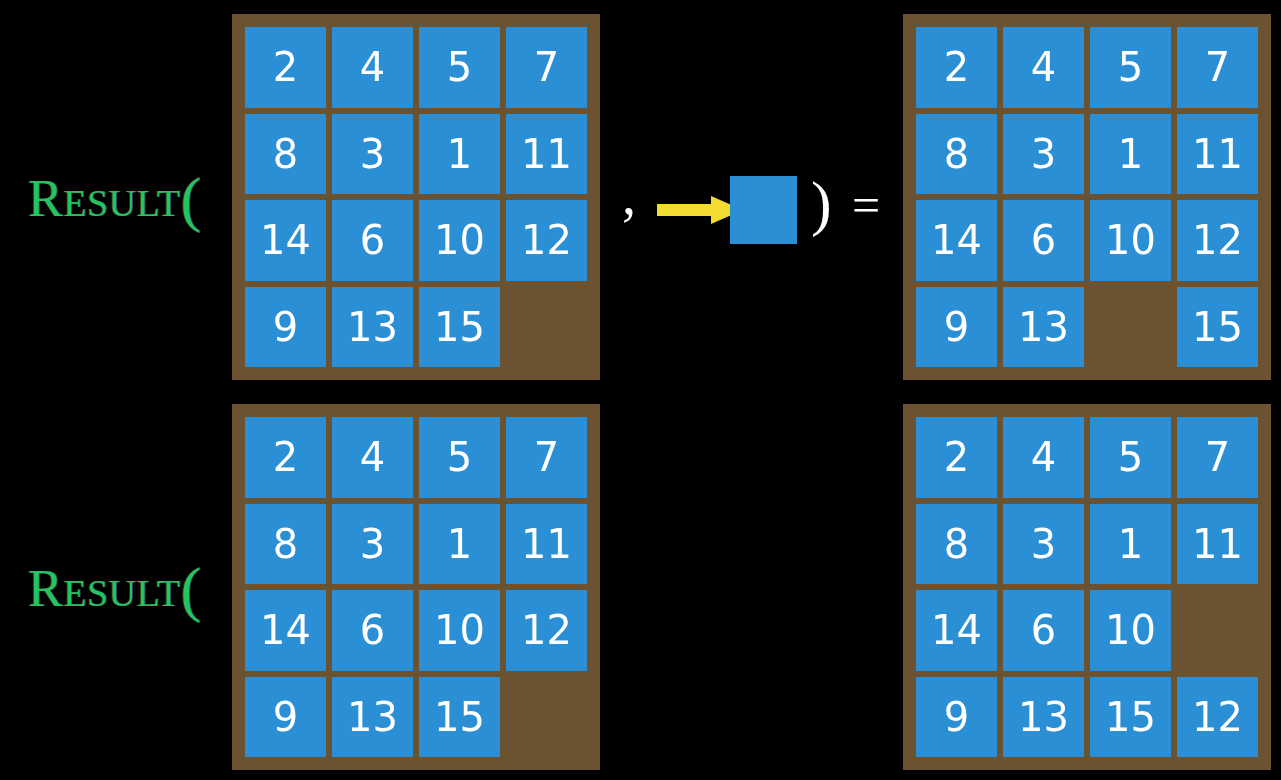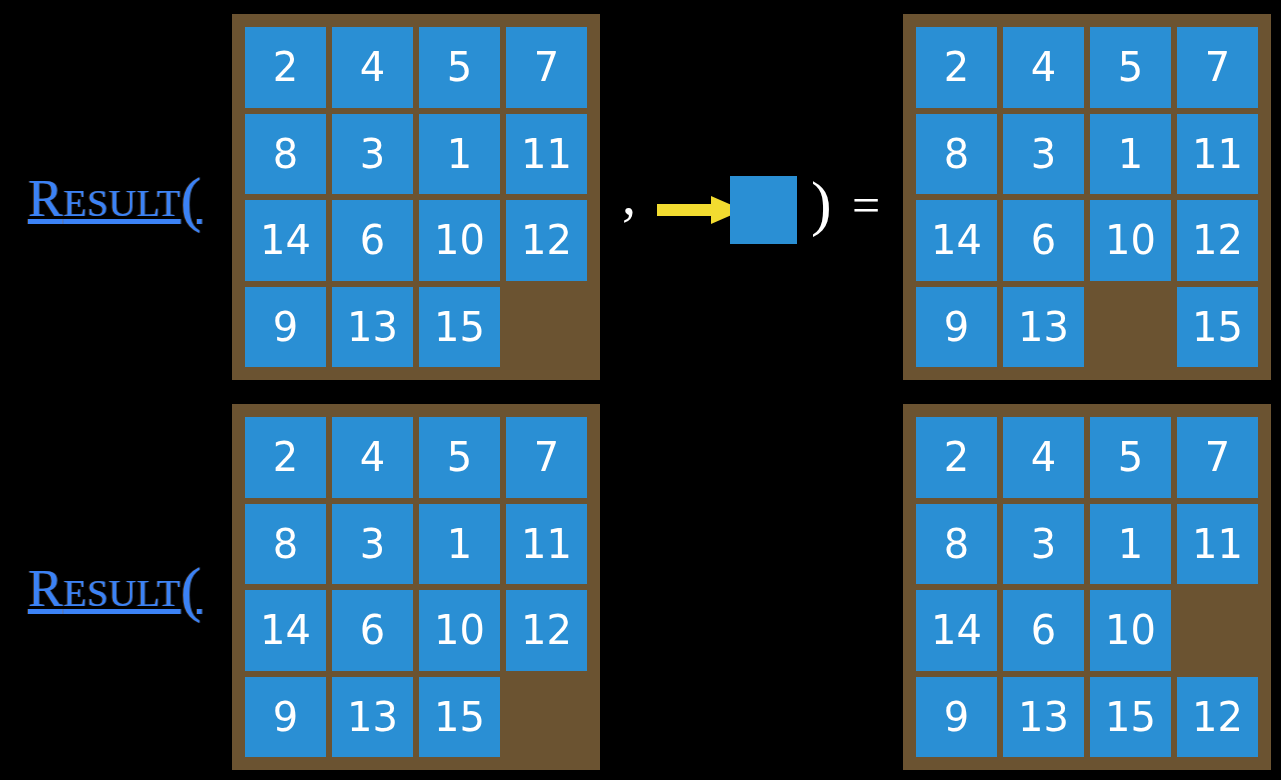--- a/index.html
+++ b/index.html
@@ -29,28 +29,27 @@
   }
   .eq-row.row-1 { top: 0; }
   .eq-row.row-2 { top: 390px; }
 
   
   .result-label {
     position: absolute;
     left: 28px;
     top: 50%;
     transform: translateY(-50%);
-    color: #3b82f6;
+    color: #22c55e;
     font-family: "Liberation Serif", serif;
     font-size: 52px;
     line-height: 1;
     letter-spacing: 0.5px;
     white-space: nowrap;
     text-shadow: 1px 0 0 rgba(90,130,190,0.55), -1px 0 0 rgba(160,110,60,0.35);
-    text-decoration: underline;
   }
   .result-label .cap { font-size: 52px; }
   .result-label .sc  { font-size: 38px; }
   .result-label .paren {
     font-size: 62px;
     position: relative;
     top: 4px;
   }
 
   

